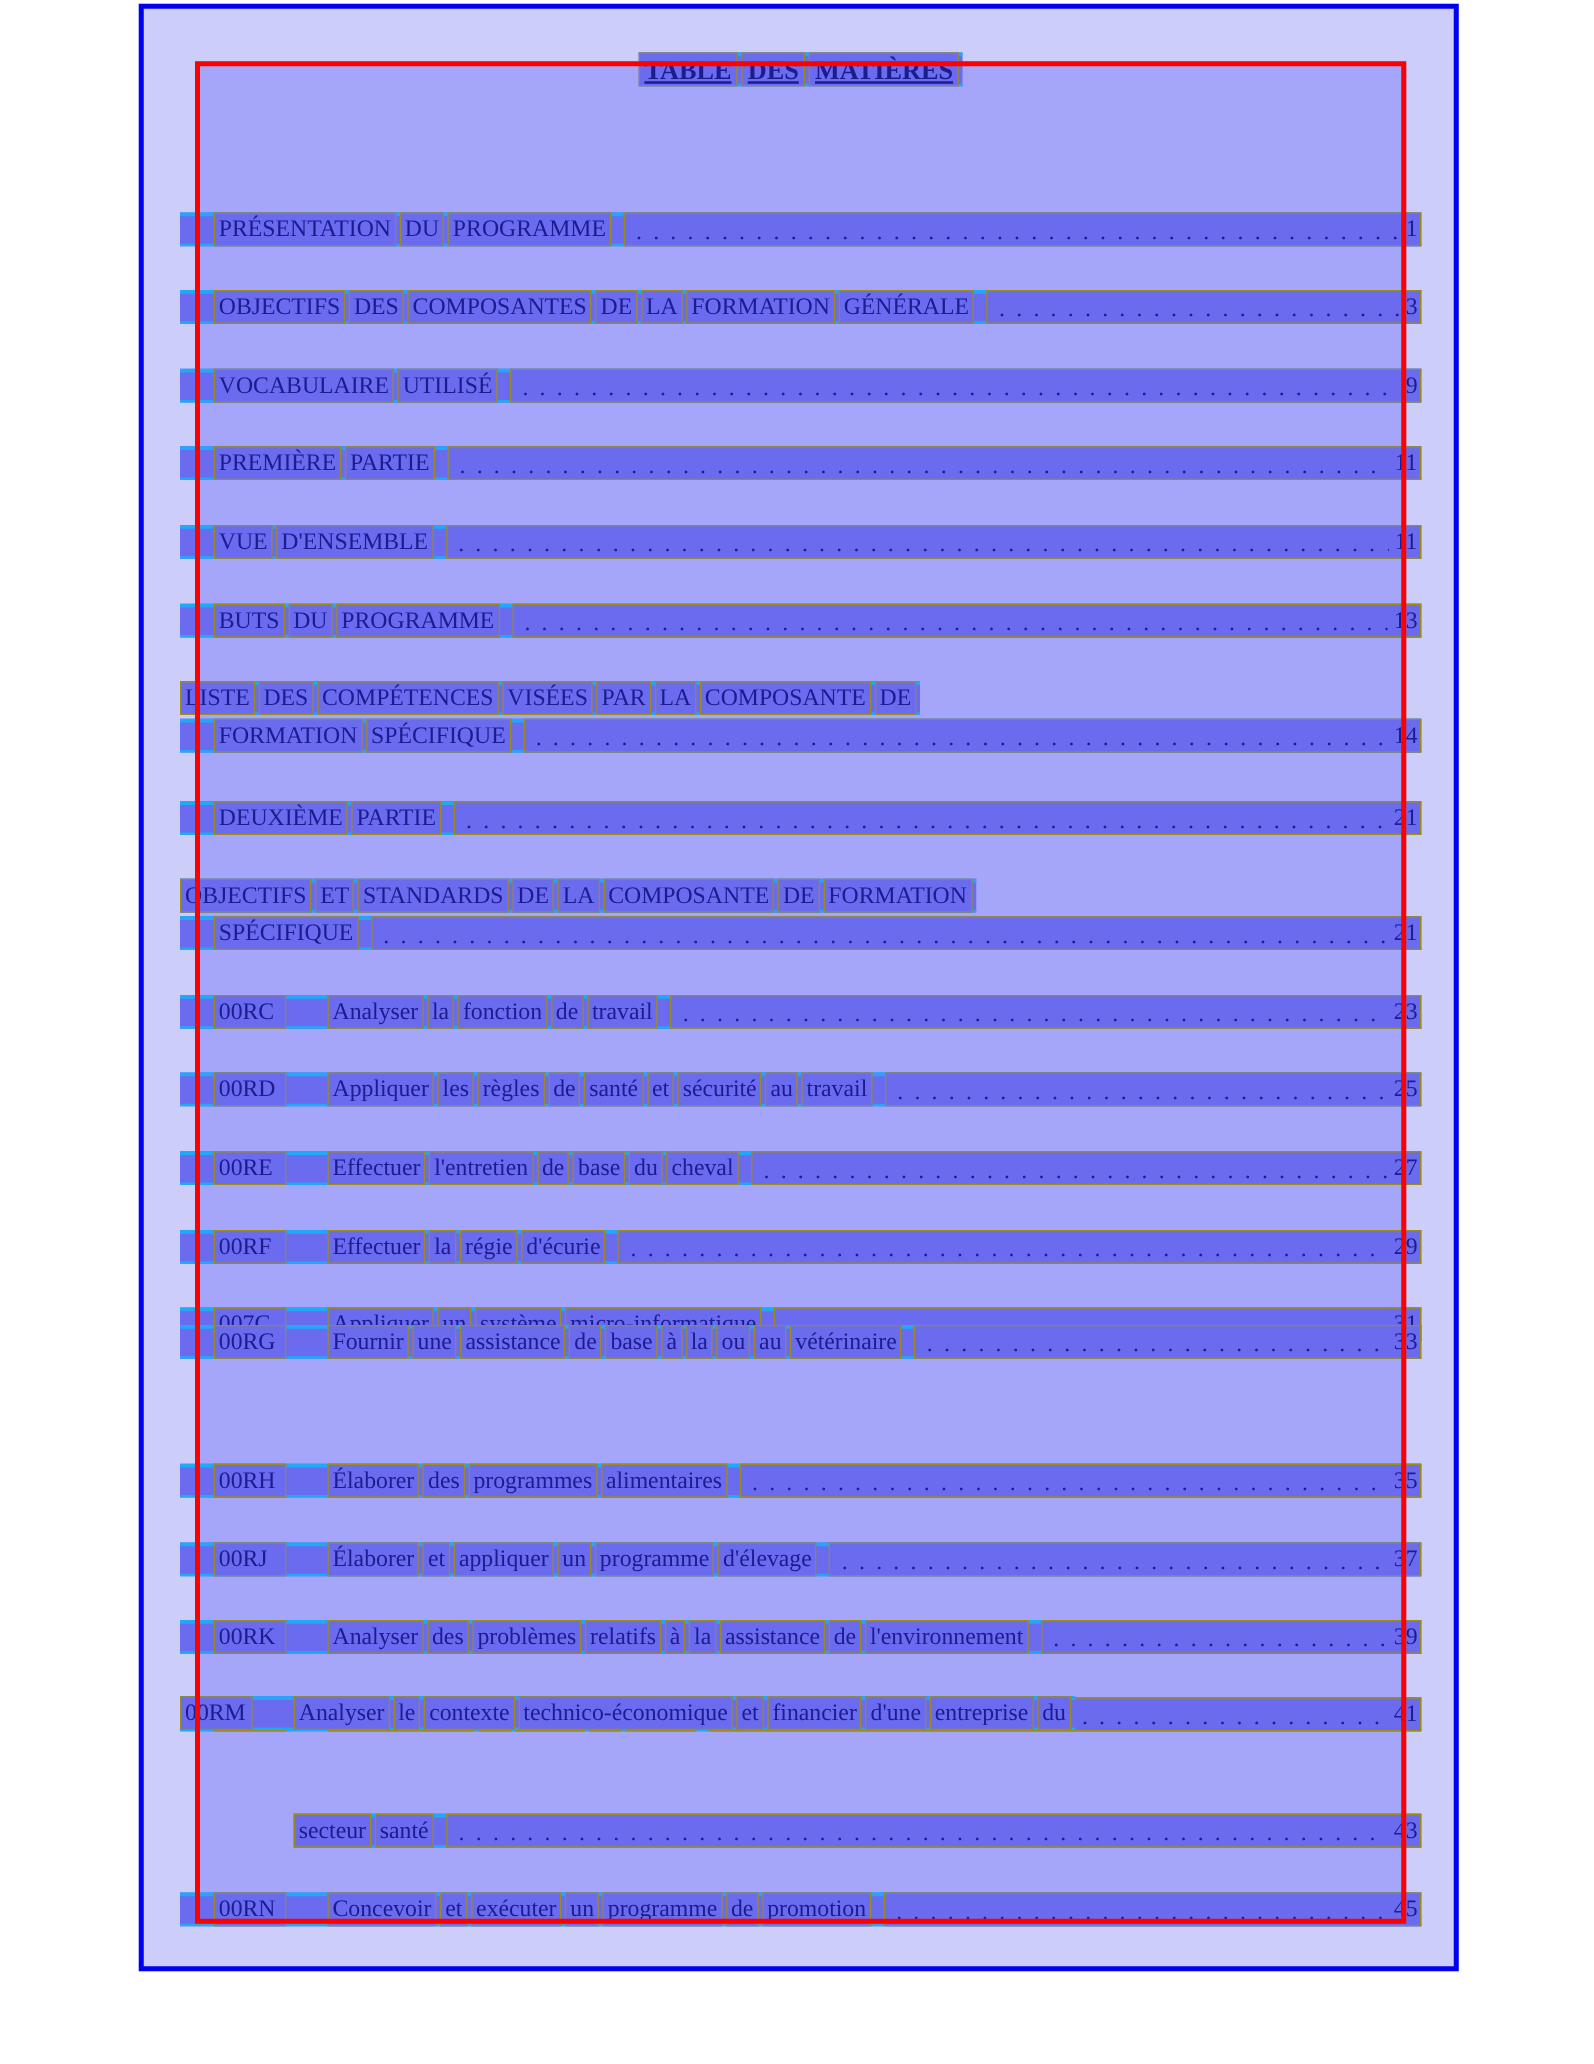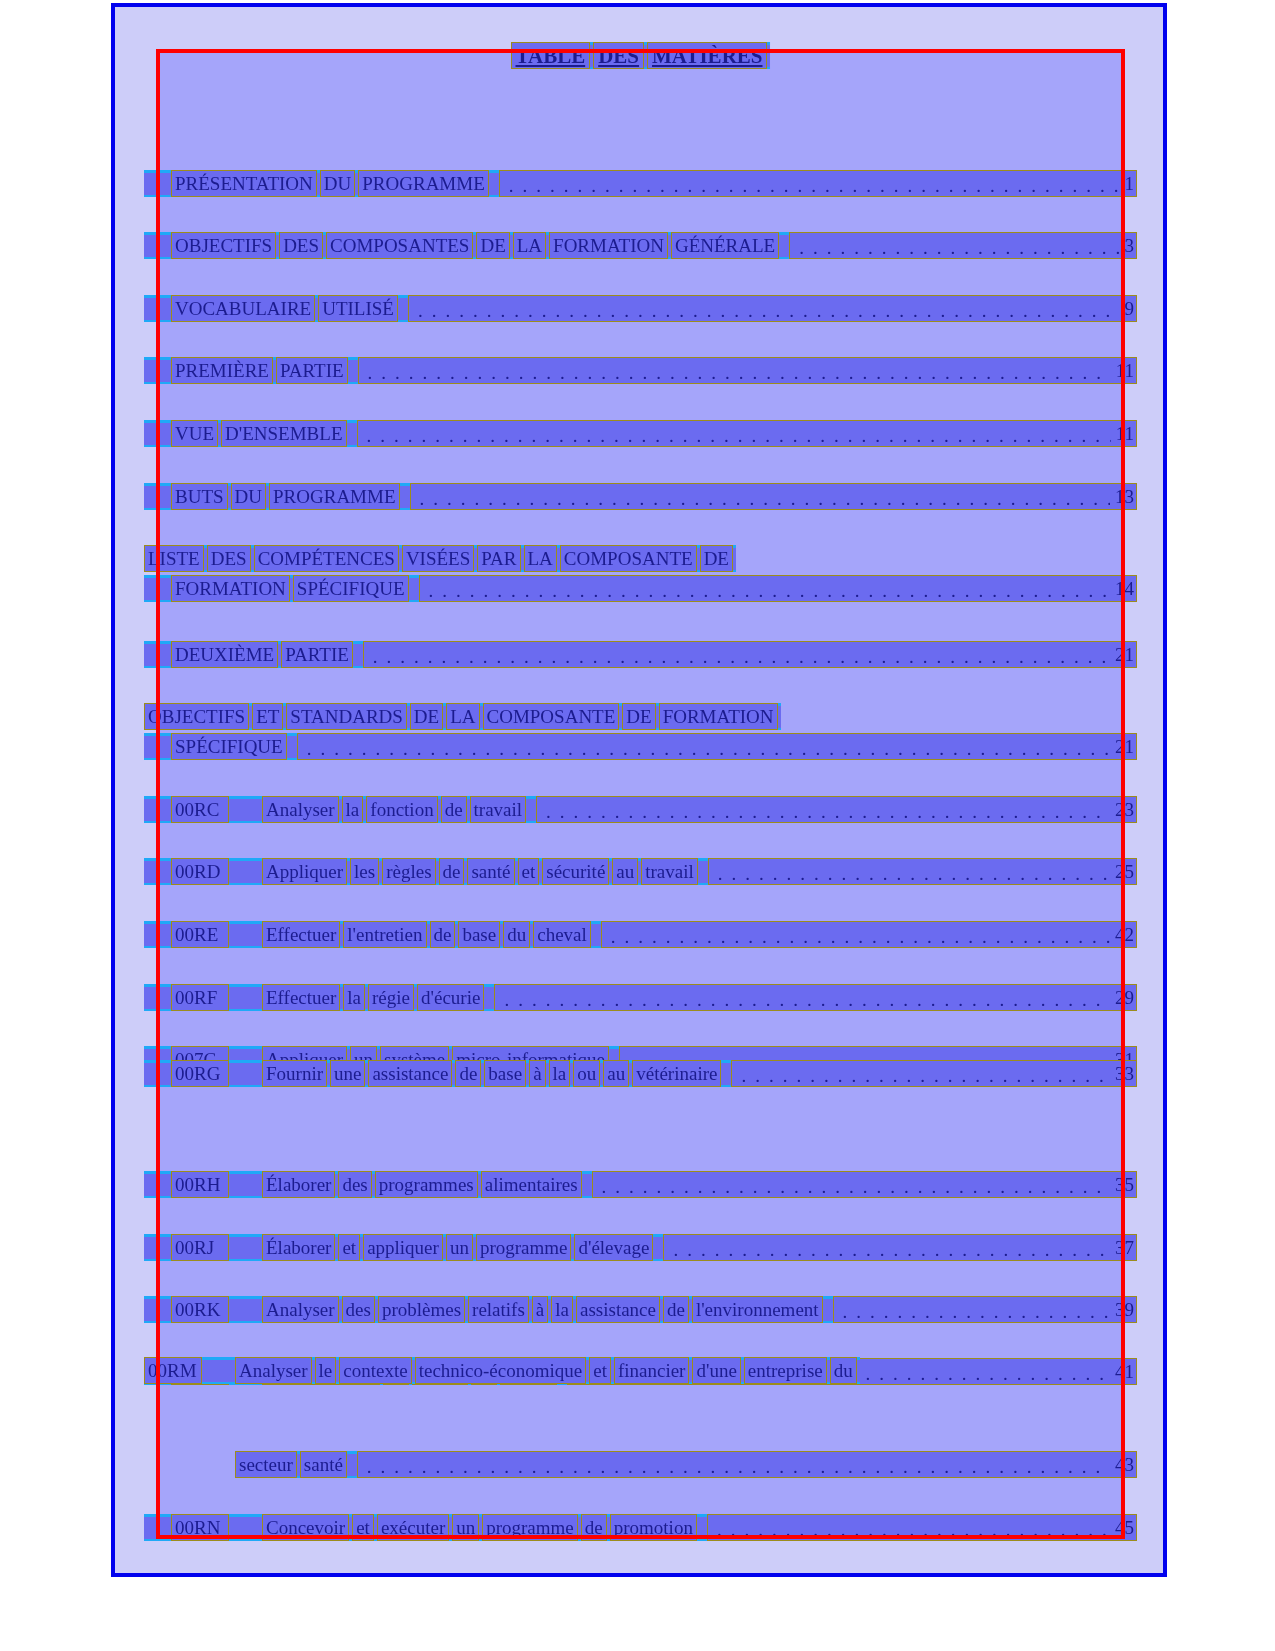--- a/index.html
+++ b/index.html
@@ -197,21 +197,21 @@
             <span class="num">25</span>
           </span>
       </div>
 
       <div class="line full" style="top:872px">
         <span class="word code">00RE</span>
           <span class="codegap"></span>
         <span class="words"><span class="word">Effectuer</span><span class="word">l'entretien</span><span class="word">de</span><span class="word">base</span><span class="word">du</span><span class="word">cheval</span></span>
         <span class="leaderbox">
             <span class="dots">........................................................................................................................</span>
-            <span class="num">42</span>
+            <span class="num">27</span>
           </span>
       </div>
 
       <div class="line full" style="top:935px">
         <span class="word code">00RF</span>
           <span class="codegap"></span>
         <span class="words"><span class="word">Effectuer</span><span class="word">la</span><span class="word">régie</span><span class="word">d'écurie</span></span>
         <span class="leaderbox">
             <span class="dots">........................................................................................................................</span>
             <span class="num">29</span>

